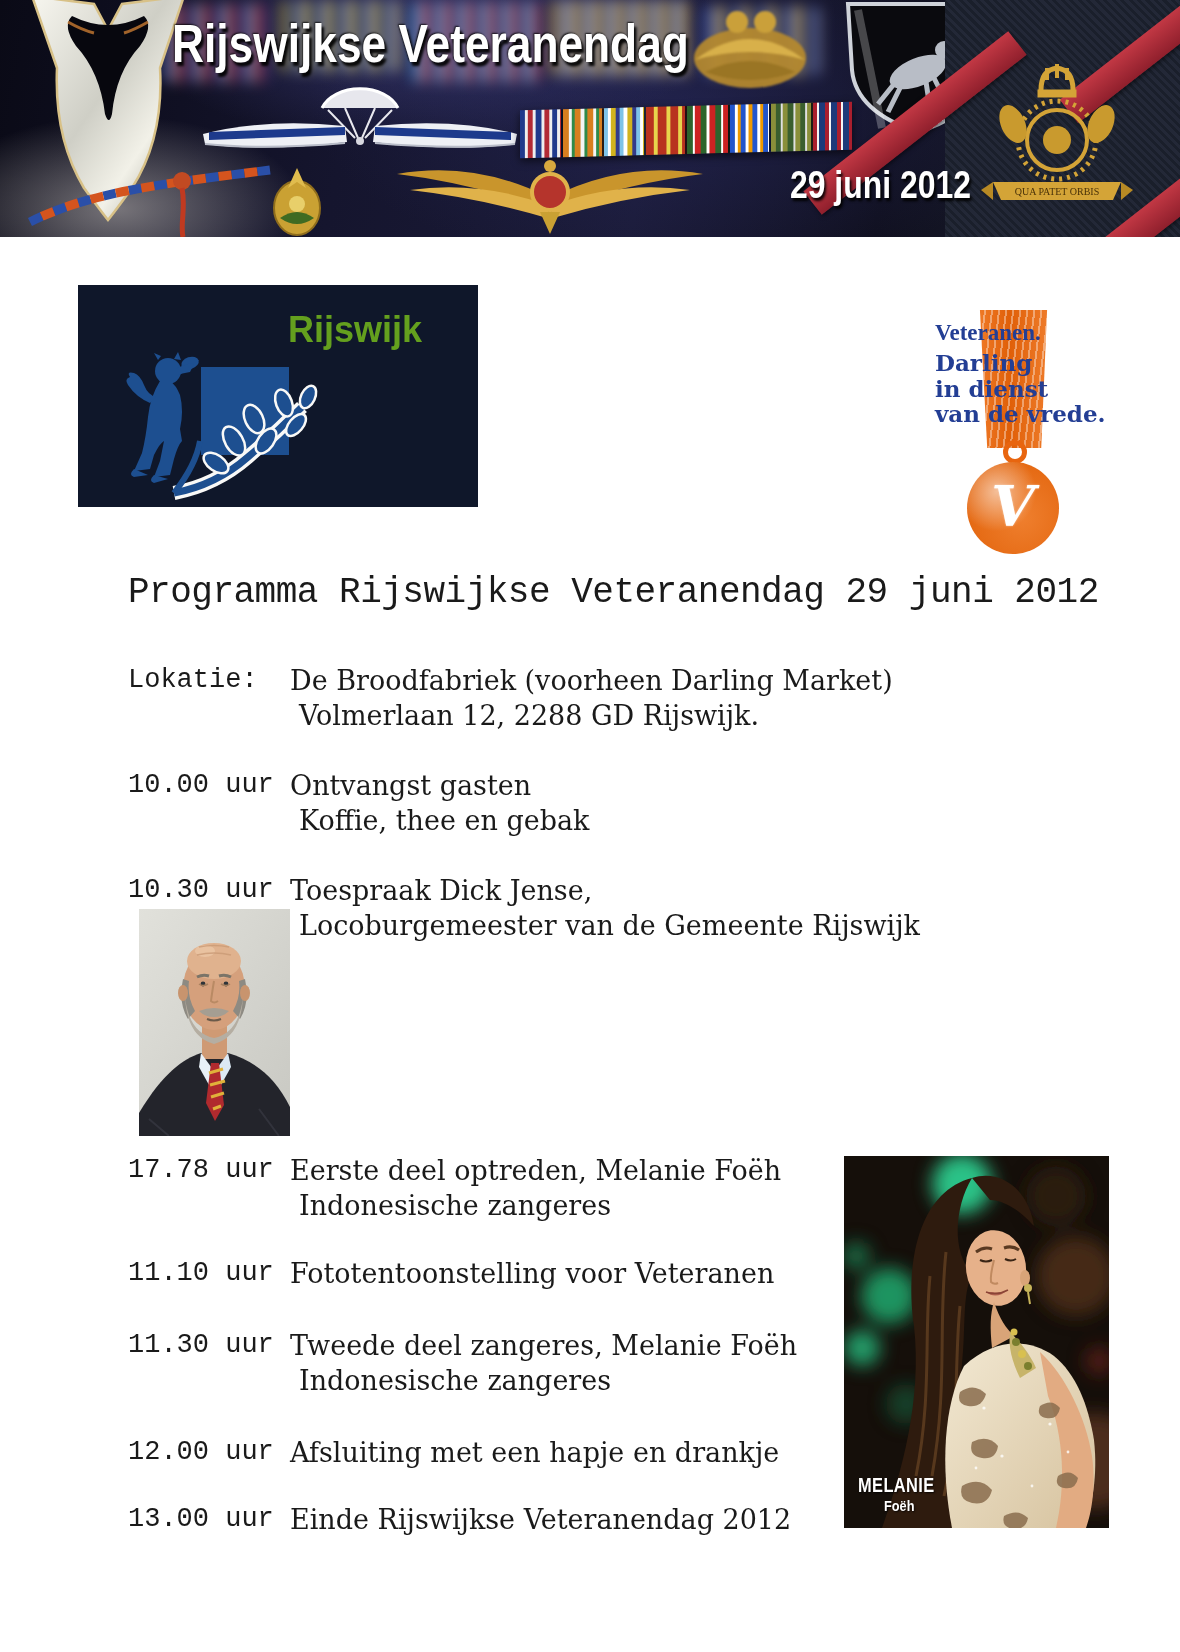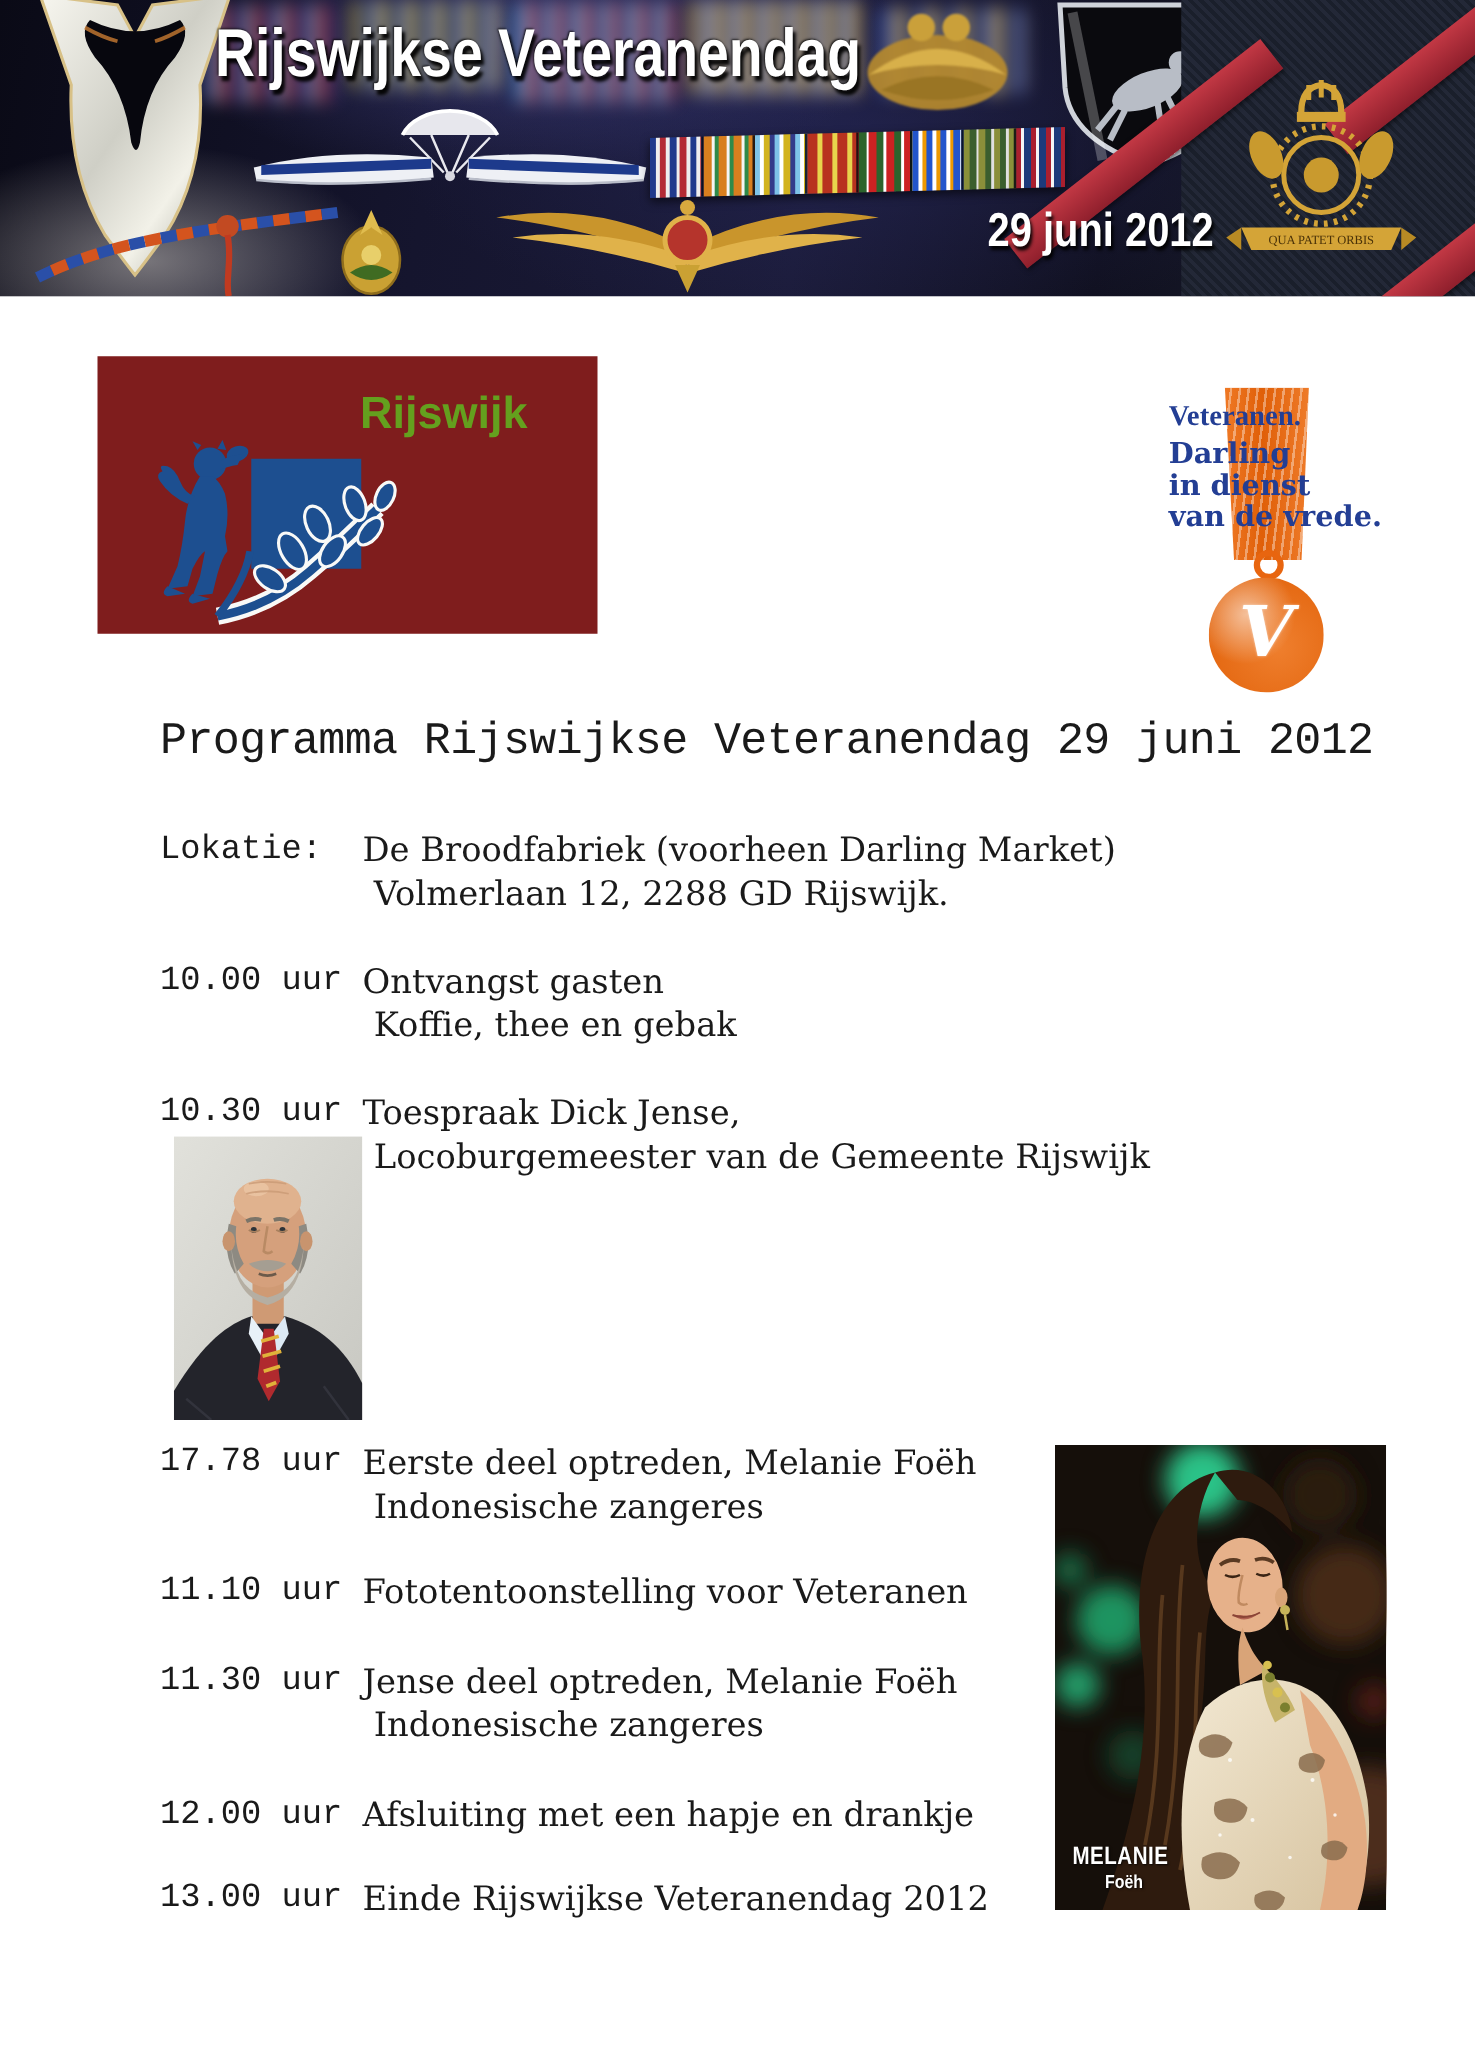--- a/index.html
+++ b/index.html
@@ -23,21 +23,21 @@
   .blur-strip div{position:absolute;filter:blur(7px);opacity:.6;border-radius:6px;}
   .rack{left:520px;top:106px;width:332px;height:48px;display:flex;transform:skewY(-1.5deg);
         box-shadow:0 3px 8px rgba(0,0,0,.6);}
   .rack div{height:100%;border-right:2px solid rgba(8,8,16,.85);}
   .tie{right:0;top:0;width:235px;height:237px;
        background:repeating-linear-gradient(45deg,#232837 0 3px,#1a1f2b 3px 6px);}
   .tie .stripe{position:absolute;background:linear-gradient(#c23844,#8f1f2c);height:30px;width:320px;
        transform:rotate(-38deg);box-shadow:0 2px 4px rgba(0,0,0,.5);}
 
   
-  .rijswijk-card{left:78px;top:285px;width:400px;height:222px;background:#7f1d1d;}
+  .rijswijk-card{left:78px;top:285px;width:400px;height:222px;background:#0f172a;}
   .rijswijk-word{position:absolute;left:210px;top:24px;font-family:"Liberation Sans",sans-serif;
       font-weight:bold;font-size:36px;color:var(--rijswijk-green,#64a01e);}
   .vet-logo{left:895px;top:292px;width:205px;height:265px;}
   .vet-ribbon{position:absolute;left:82px;top:18px;width:73px;height:138px;
       background:
         repeating-linear-gradient(97deg,rgba(255,255,255,.38) 0 2px,rgba(255,255,255,0) 2px 7px),
         linear-gradient(90deg,#f07b28,#e05f08 45%,#ef7d2c);
       clip-path:polygon(4% 0,96% 0,88% 100%,14% 100%);}
   .vet-line{position:absolute;left:40px;font-weight:bold;font-size:23px;
       color:var(--veteranen-blue,#233e94);white-space:nowrap;z-index:2;}
@@ -256,21 +256,21 @@
     <span class="d2">Indonesische zangeres</span>
   </div>
 
   <div class="prow" style="top:1258px;">
     <span class="t">11.10 uur</span>
     <span class="d1">Fototentoonstelling voor Veteranen</span>
   </div>
 
   <div class="prow" style="top:1330px;">
     <span class="t">11.30 uur</span>
-    <span class="d1">Jense deel optreden, Melanie Foëh</span>
+    <span class="d1">Tweede deel zangeres, Melanie Foëh</span>
     <span class="d2">Indonesische zangeres</span>
   </div>
 
   <div class="prow" style="top:1437px;">
     <span class="t">12.00 uur</span>
     <span class="d1">Afsluiting met een hapje en drankje</span>
   </div>
 
   <div class="prow" style="top:1504px;">
     <span class="t">13.00 uur</span>

